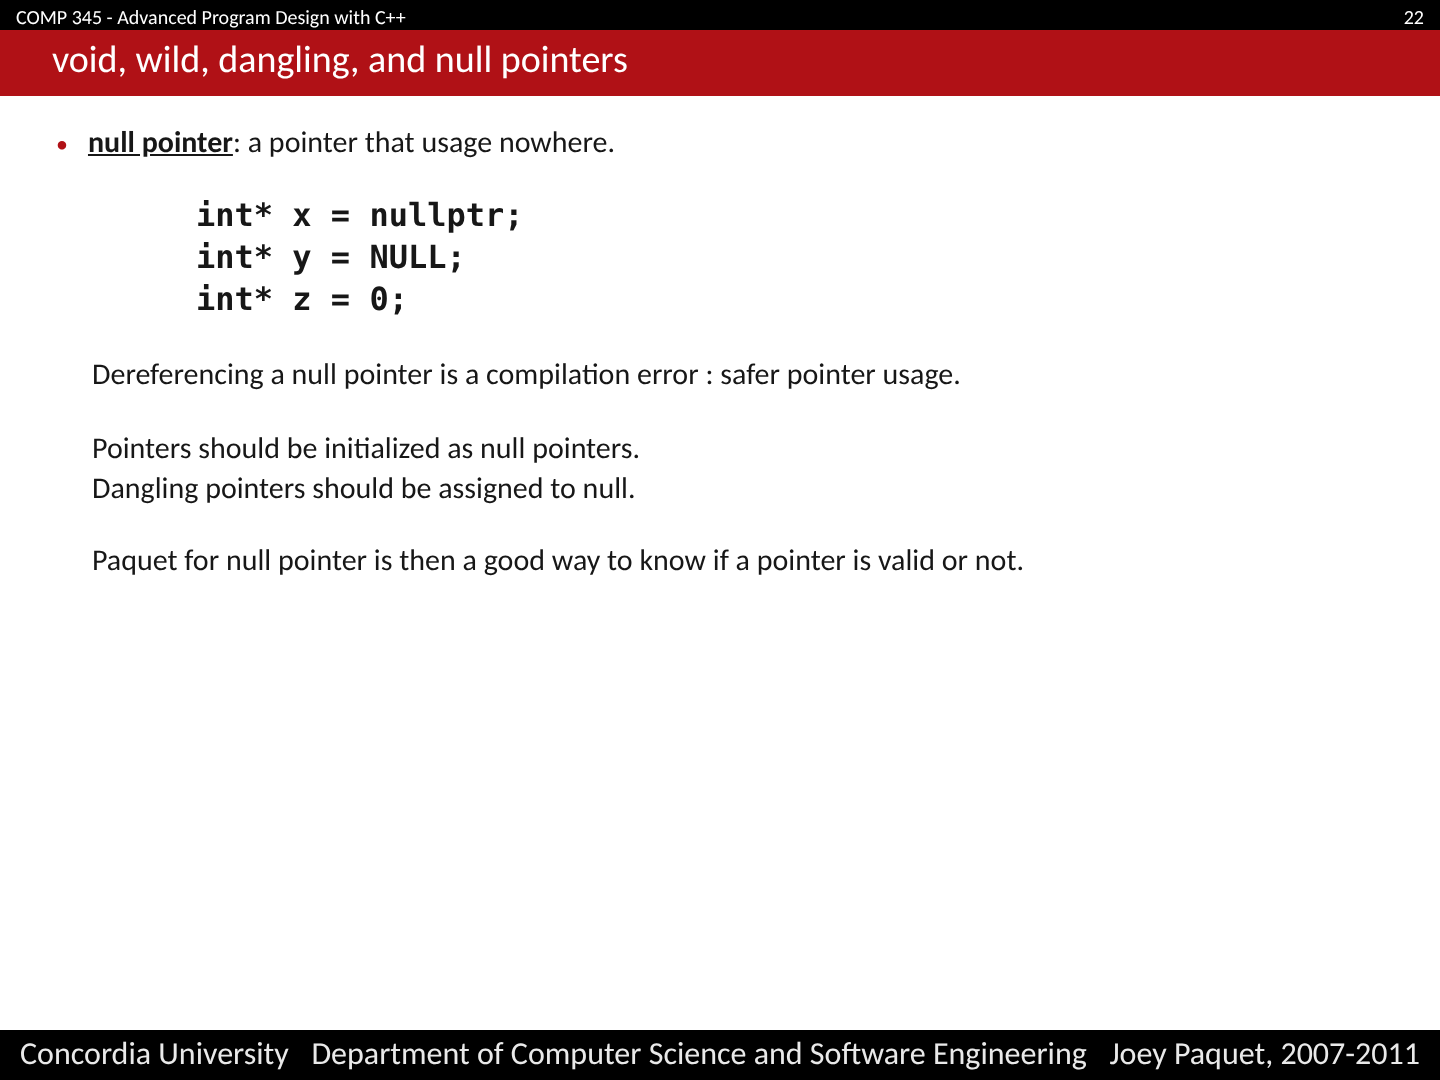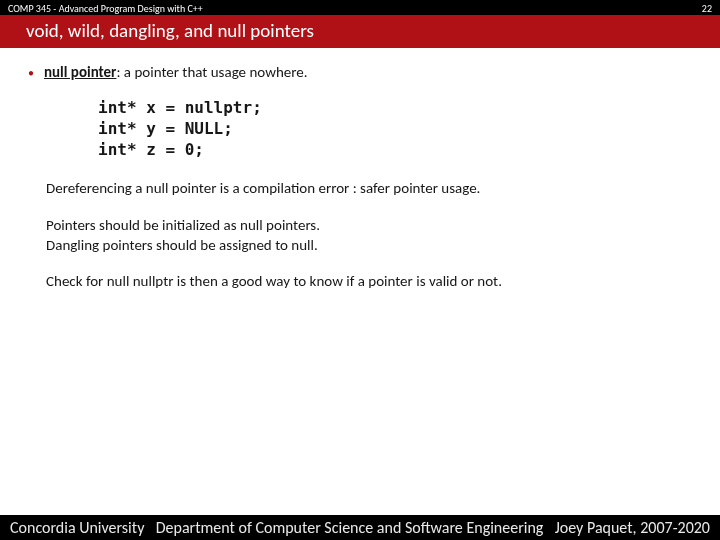--- a/index.html
+++ b/index.html
@@ -33,20 +33,20 @@
     </span>
   </div>
 
   <div class="code-block">int* x = nullptr;
 int* y = NULL;
 int* z = 0;</div>
 
   <p class="para">Dereferencing a null pointer is a compilation error : safer pointer usage.</p>
   <p class="para" style="margin-bottom:0">Pointers should be initialized as null pointers.</p>
   <p class="para">Dangling pointers should be assigned to null.</p>
-  <p class="para">Check for null nullptr is then a good way to know if a pointer is valid or not.</p>
+  <p class="para">Paquet for null pointer is then a good way to know if a pointer is valid or not.</p>
 </div>
 
 <div class="footer">
   <span>Concordia University</span>
   <span>Department of Computer Science and Software Engineering</span>
-  <span>Joey Paquet, 2007-2020</span>
+  <span>Joey Paquet, 2007-2011</span>
 </div>
 
 </body></html>

